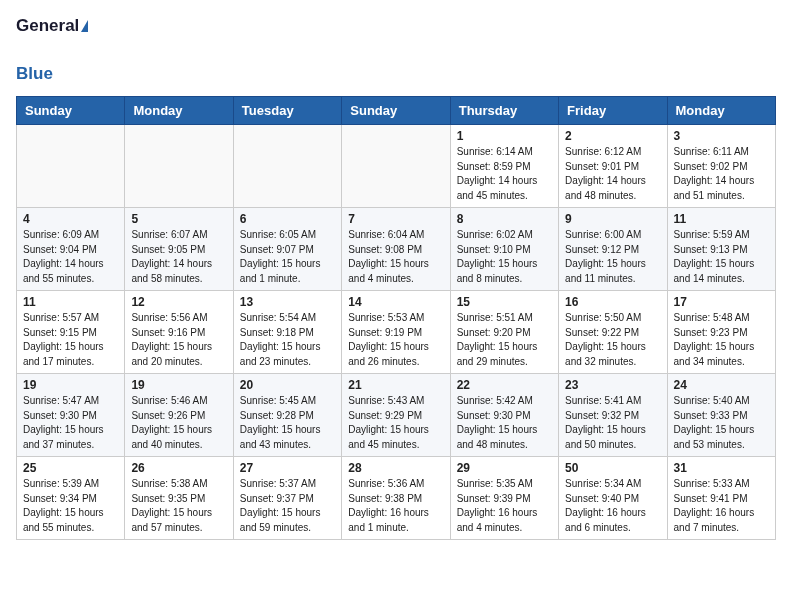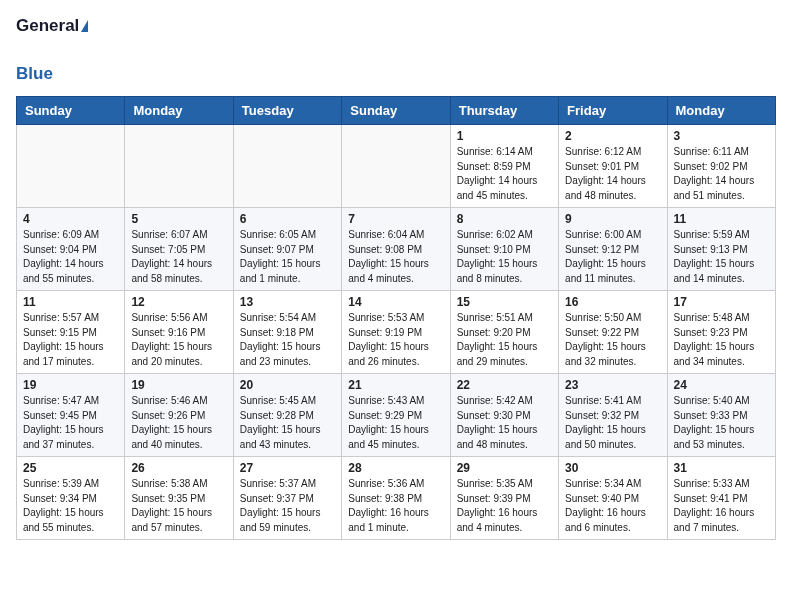--- a/index.html
+++ b/index.html
@@ -160,21 +160,21 @@
         <td>
           <span class="day-number">4</span>
           <div class="day-info">Sunrise: 6:09 AM
 Sunset: 9:04 PM
 Daylight: 14 hours
 and 55 minutes.</div>
         </td>
         <td>
           <span class="day-number">5</span>
           <div class="day-info">Sunrise: 6:07 AM
-Sunset: 7:05 PM
+Sunset: 9:05 PM
 Daylight: 14 hours
 and 58 minutes.</div>
         </td>
         <td>
           <span class="day-number">6</span>
           <div class="day-info">Sunrise: 6:05 AM
 Sunset: 9:07 PM
 Daylight: 15 hours
 and 1 minute.</div>
         </td>
@@ -255,21 +255,21 @@
           <div class="day-info">Sunrise: 5:48 AM
 Sunset: 9:23 PM
 Daylight: 15 hours
 and 34 minutes.</div>
         </td>
       </tr>
       <tr>
         <td>
           <span class="day-number">19</span>
           <div class="day-info">Sunrise: 5:47 AM
-Sunset: 9:45 PM
+Sunset: 9:30 PM
 Daylight: 15 hours
 and 37 minutes.</div>
         </td>
         <td>
           <span class="day-number">19</span>
           <div class="day-info">Sunrise: 5:46 AM
 Sunset: 9:26 PM
 Daylight: 15 hours
 and 40 minutes.</div>
         </td>
@@ -339,21 +339,21 @@
 and 1 minute.</div>
         </td>
         <td>
           <span class="day-number">29</span>
           <div class="day-info">Sunrise: 5:35 AM
 Sunset: 9:39 PM
 Daylight: 16 hours
 and 4 minutes.</div>
         </td>
         <td>
-          <span class="day-number">30</span>
+          <span class="day-number">50</span>
           <div class="day-info">Sunrise: 5:34 AM
 Sunset: 9:40 PM
 Daylight: 16 hours
 and 6 minutes.</div>
         </td>
         <td>
           <span class="day-number">31</span>
           <div class="day-info">Sunrise: 5:33 AM
 Sunset: 9:41 PM
 Daylight: 16 hours

